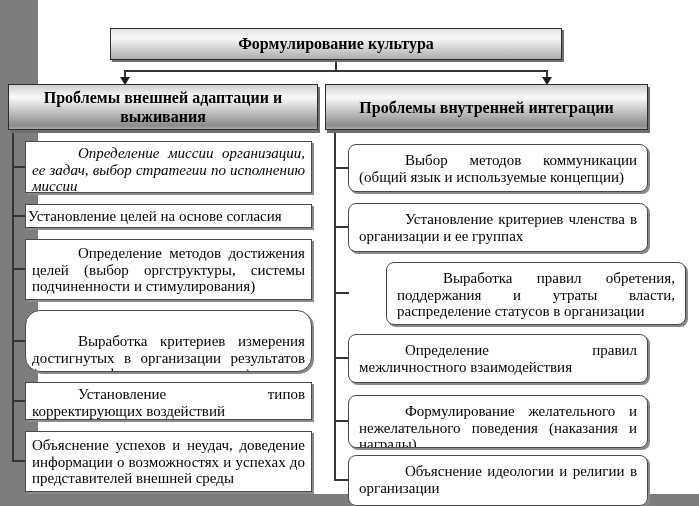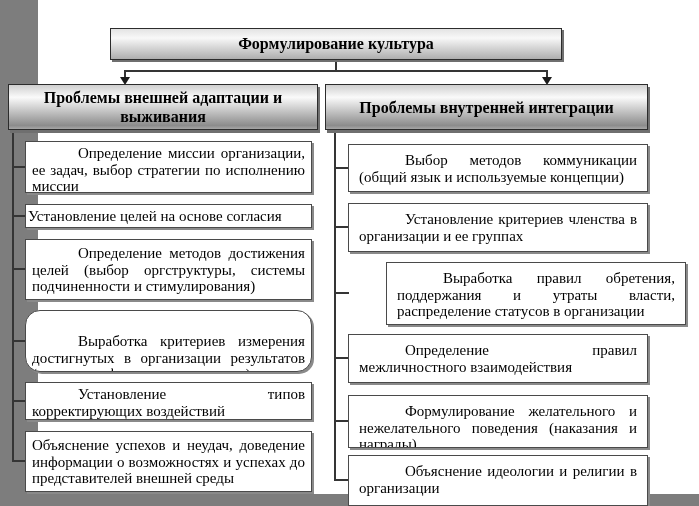--- a/index.html
+++ b/index.html
@@ -50,23 +50,23 @@
   .header-right { left:325px; width:323px; }
 
   .node {
     position:absolute; background:#ffffff;
     border:1px solid #4a4a4a; box-shadow:2px 2px 0 #8a8a8a;
     font-size:15px; line-height:16.5px; text-align:justify;
     box-sizing:border-box; overflow:hidden; padding:3px 6px;
   }
   .indent { text-indent:46px; }
   .lbox { left:25px;  width:287px; }
-  .rbox { left:348px; width:300px; padding:7px 10px 8px 10px; }
+  .rbox { left:348px; width:300px; padding:7px 10px 8px 10px;border-radius:8px; }
 
-  .l1 { top:141px; height:52px; }
+  .l1 { top:141px; height:52px;font-style:italic; }
   .l2 { top:204px; height:24px; padding:3px 2px; }
   .l3 { top:239px; height:61px; padding-top:5px; }
   .l4 { top:310px; height:62px; padding-top:22px;border-radius:15px; }
   .l5 { top:382px; height:38px; }
   .l6 { top:431px; height:61px; padding:5px 6px; }
 
   .r1 { top:144px; height:48px; }
   .r2 { top:203px; height:49px; }
   .r3 { top:262px; height:63px;margin-left:38px; }
   .r4 { top:334px; height:49px; }

